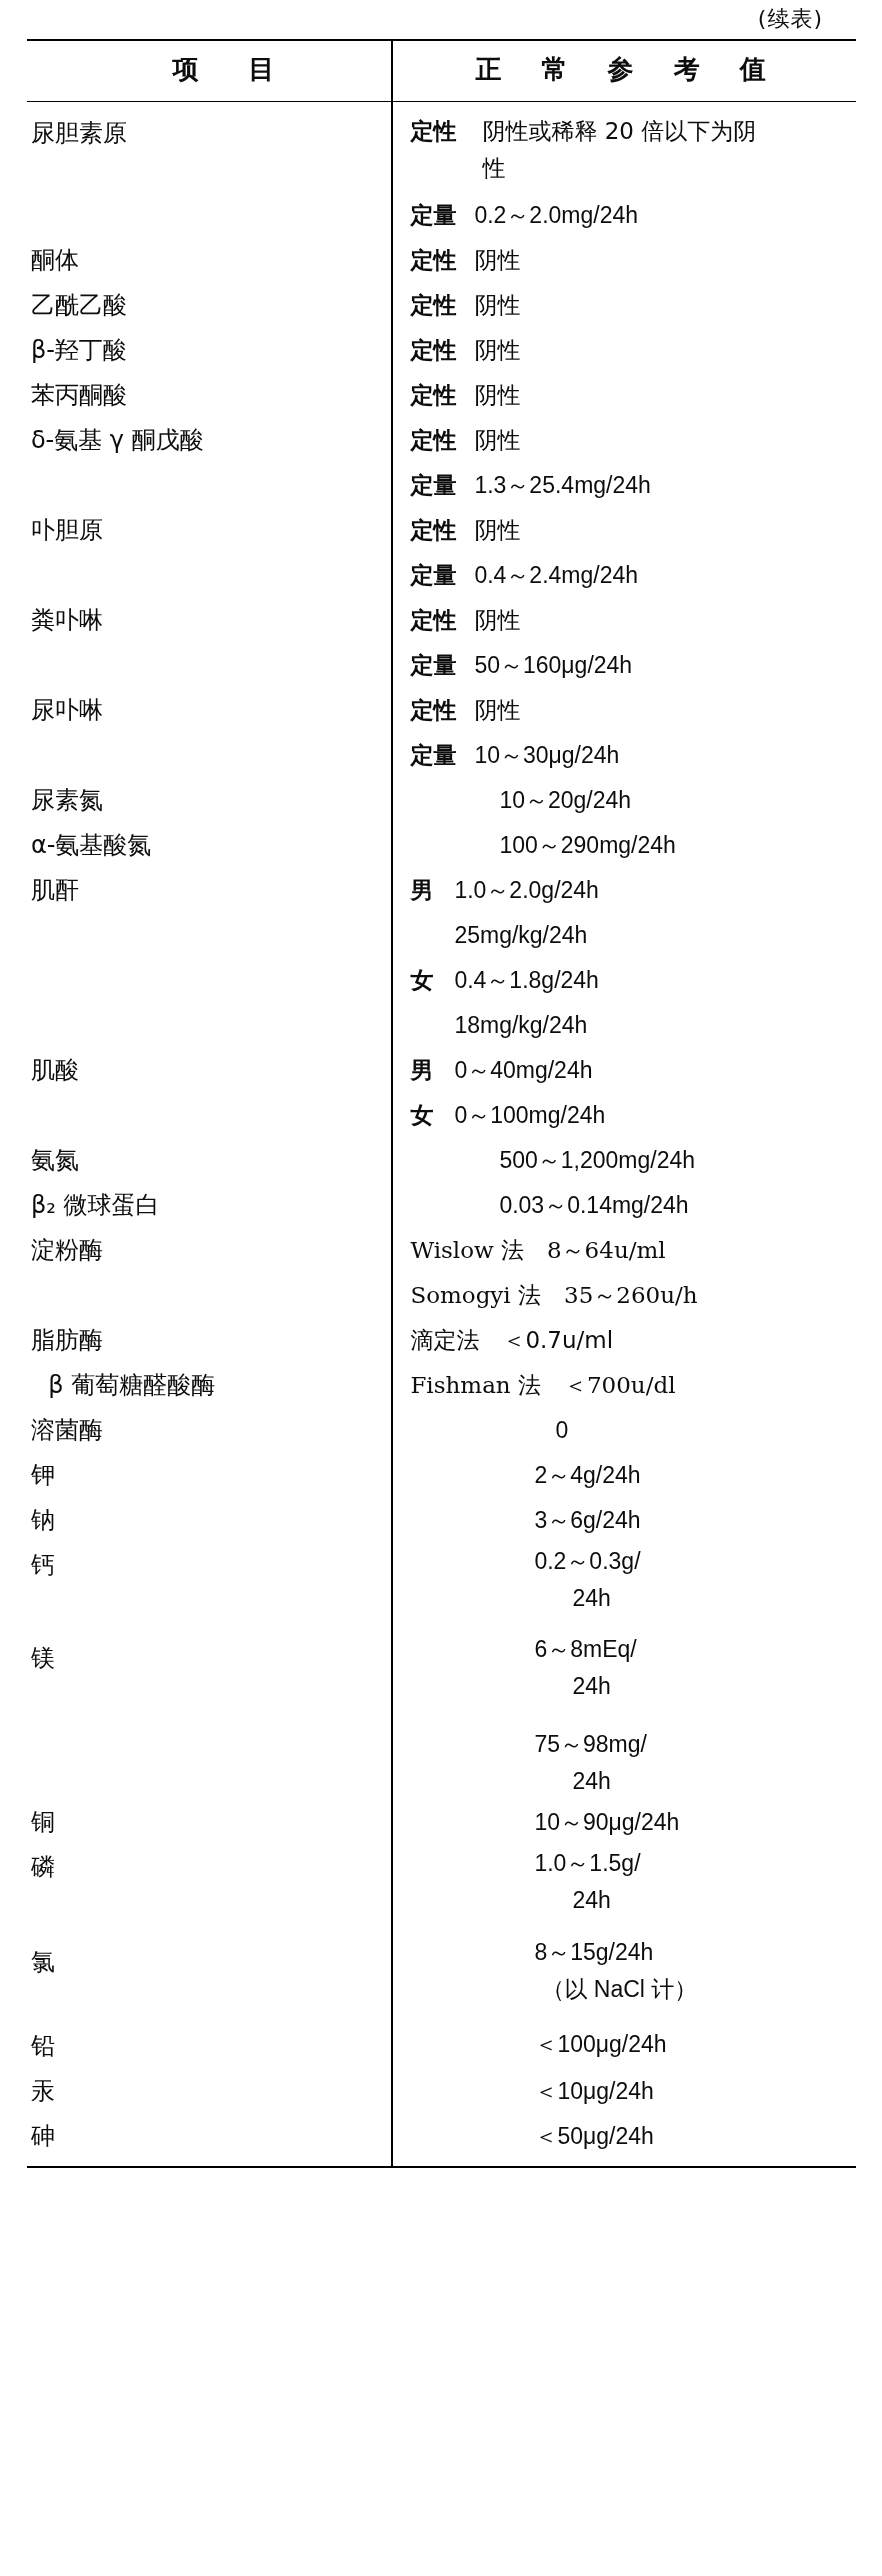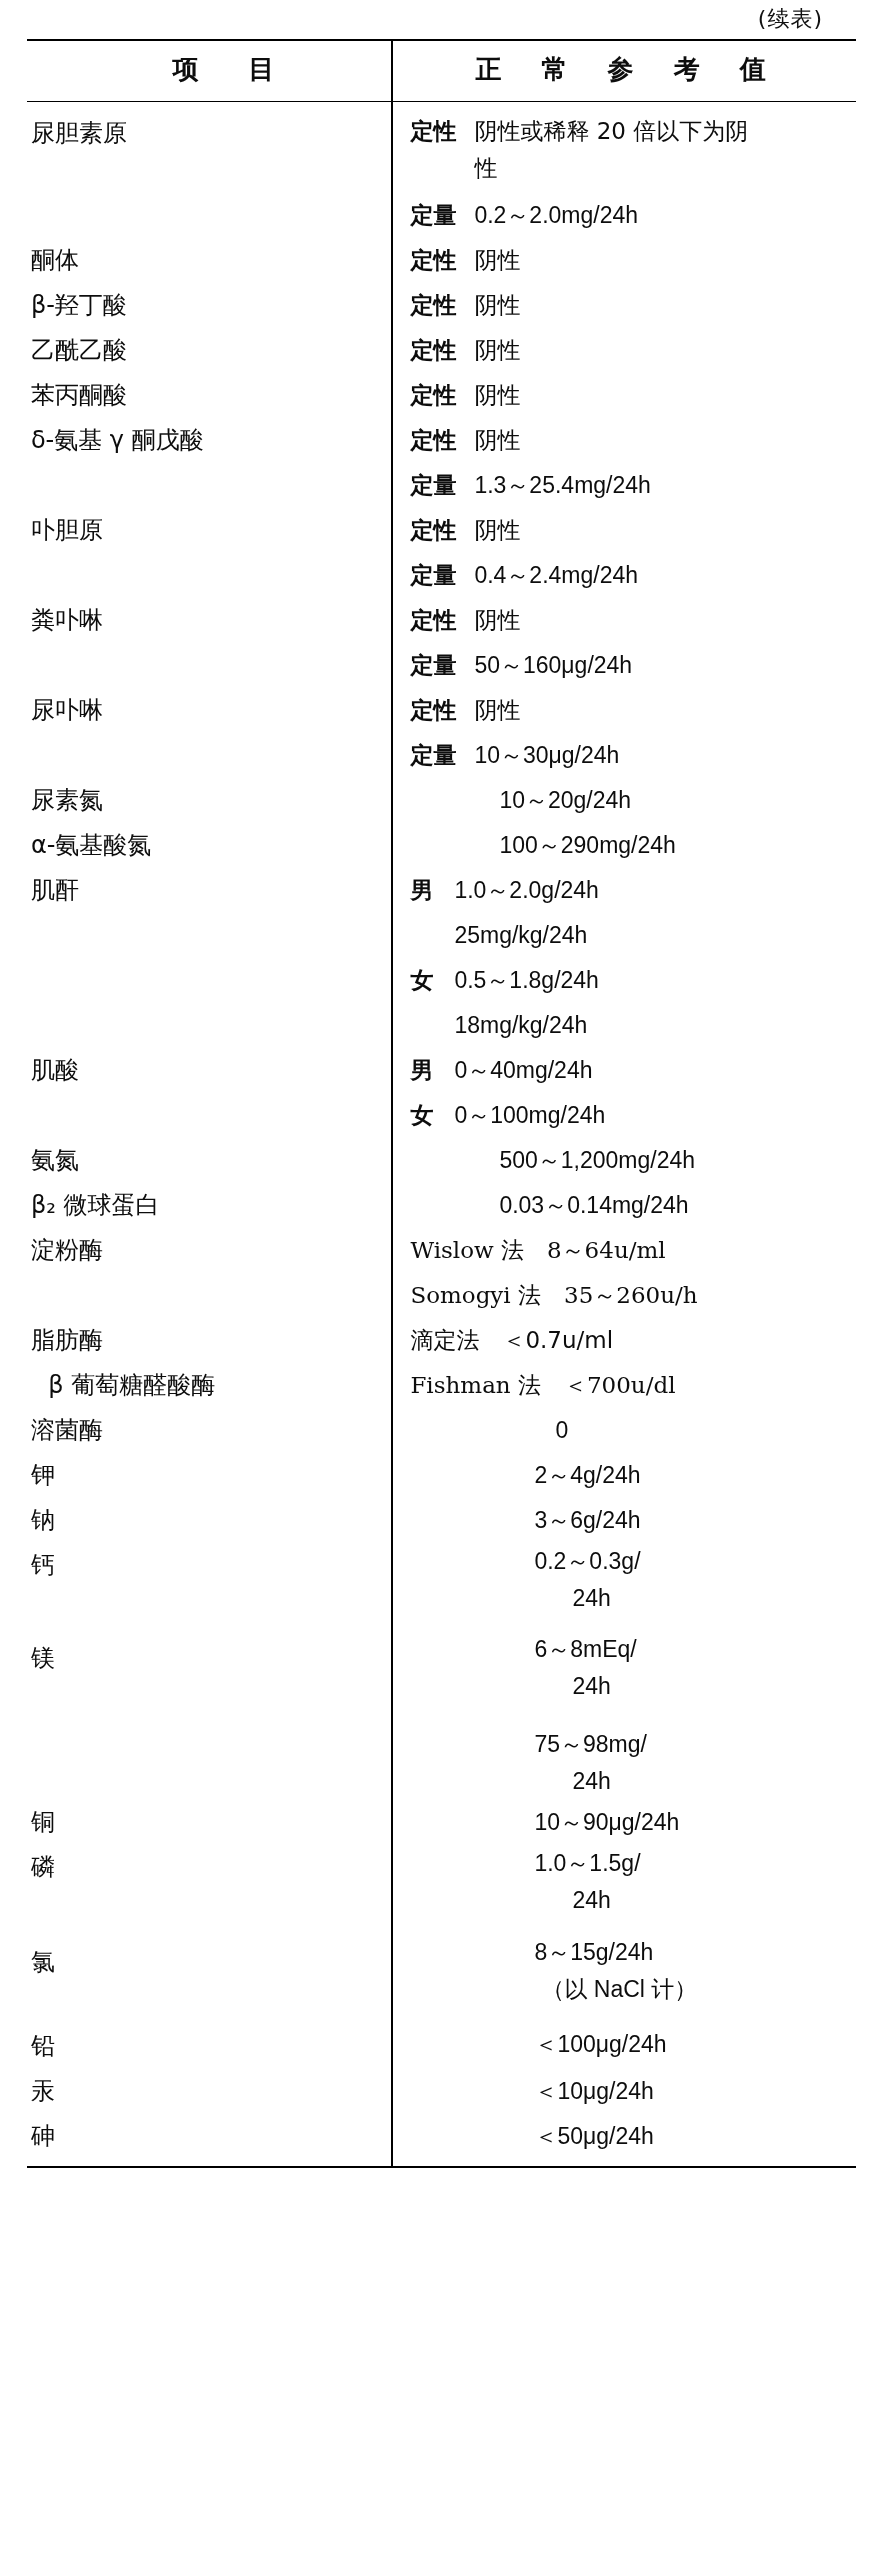--- a/index.html
+++ b/index.html
@@ -114,20 +114,21 @@
   }
   .val.center3 {
     text-align: left;
     padding-left: 145px;
   }
   .val .wrap2 {
     display: inline-block;
     vertical-align: top;
     line-height: 37px;
     white-space: normal;
+    margin-left: 8px;
   }
   .val.tight { line-height: 37px; }
   .ser { font-family: "DejaVu Serif", "Liberation Serif", serif; }
 </style>
 </head>
 <body>
 
 <div class="page">
 
   <div class="cont-note">(续表)</div>
@@ -172,32 +173,32 @@
         </td>
         <td class="right">
           <div class="val">
             <span class="lbl">定性</span><span>阴性</span>
           </div>
         </td>
       </tr>
 
       <tr>
         <td class="left">
+          <div class="item">乙酰乙酸</div>
+        </td>
+        <td class="right">
+          <div class="val">
+            <span class="lbl">定性</span><span>阴性</span>
+          </div>
+        </td>
+      </tr>
+
+      <tr>
+        <td class="left">
           <div class="item">β-羟丁酸</div>
-        </td>
-        <td class="right">
-          <div class="val">
-            <span class="lbl">定性</span><span>阴性</span>
-          </div>
-        </td>
-      </tr>
-
-      <tr>
-        <td class="left">
-          <div class="item">乙酰乙酸</div>
         </td>
         <td class="right">
           <div class="val">
             <span class="lbl">定性</span><span>阴性</span>
           </div>
         </td>
       </tr>
 
       <tr>
         <td class="left">
@@ -293,21 +294,21 @@
           <div class="item">肌酐</div>
         </td>
         <td class="right">
           <div class="val">
             <span class="lbl sex">男</span><span class="num">1.0～2.0g/24h</span>
           </div>
           <div class="val" style="padding-left:44px">
             <span class="num">25mg/kg/24h</span>
           </div>
           <div class="val">
-            <span class="lbl sex">女</span><span class="num">0.5～1.8g/24h</span>
+            <span class="lbl sex">女</span><span class="num">0.4～1.8g/24h</span>
           </div>
           <div class="val" style="padding-left:44px">
             <span class="num">18mg/kg/24h</span>
           </div>
         </td>
       </tr>
 
       <tr>
         <td class="left">
           <div class="item">肌酸</div>

